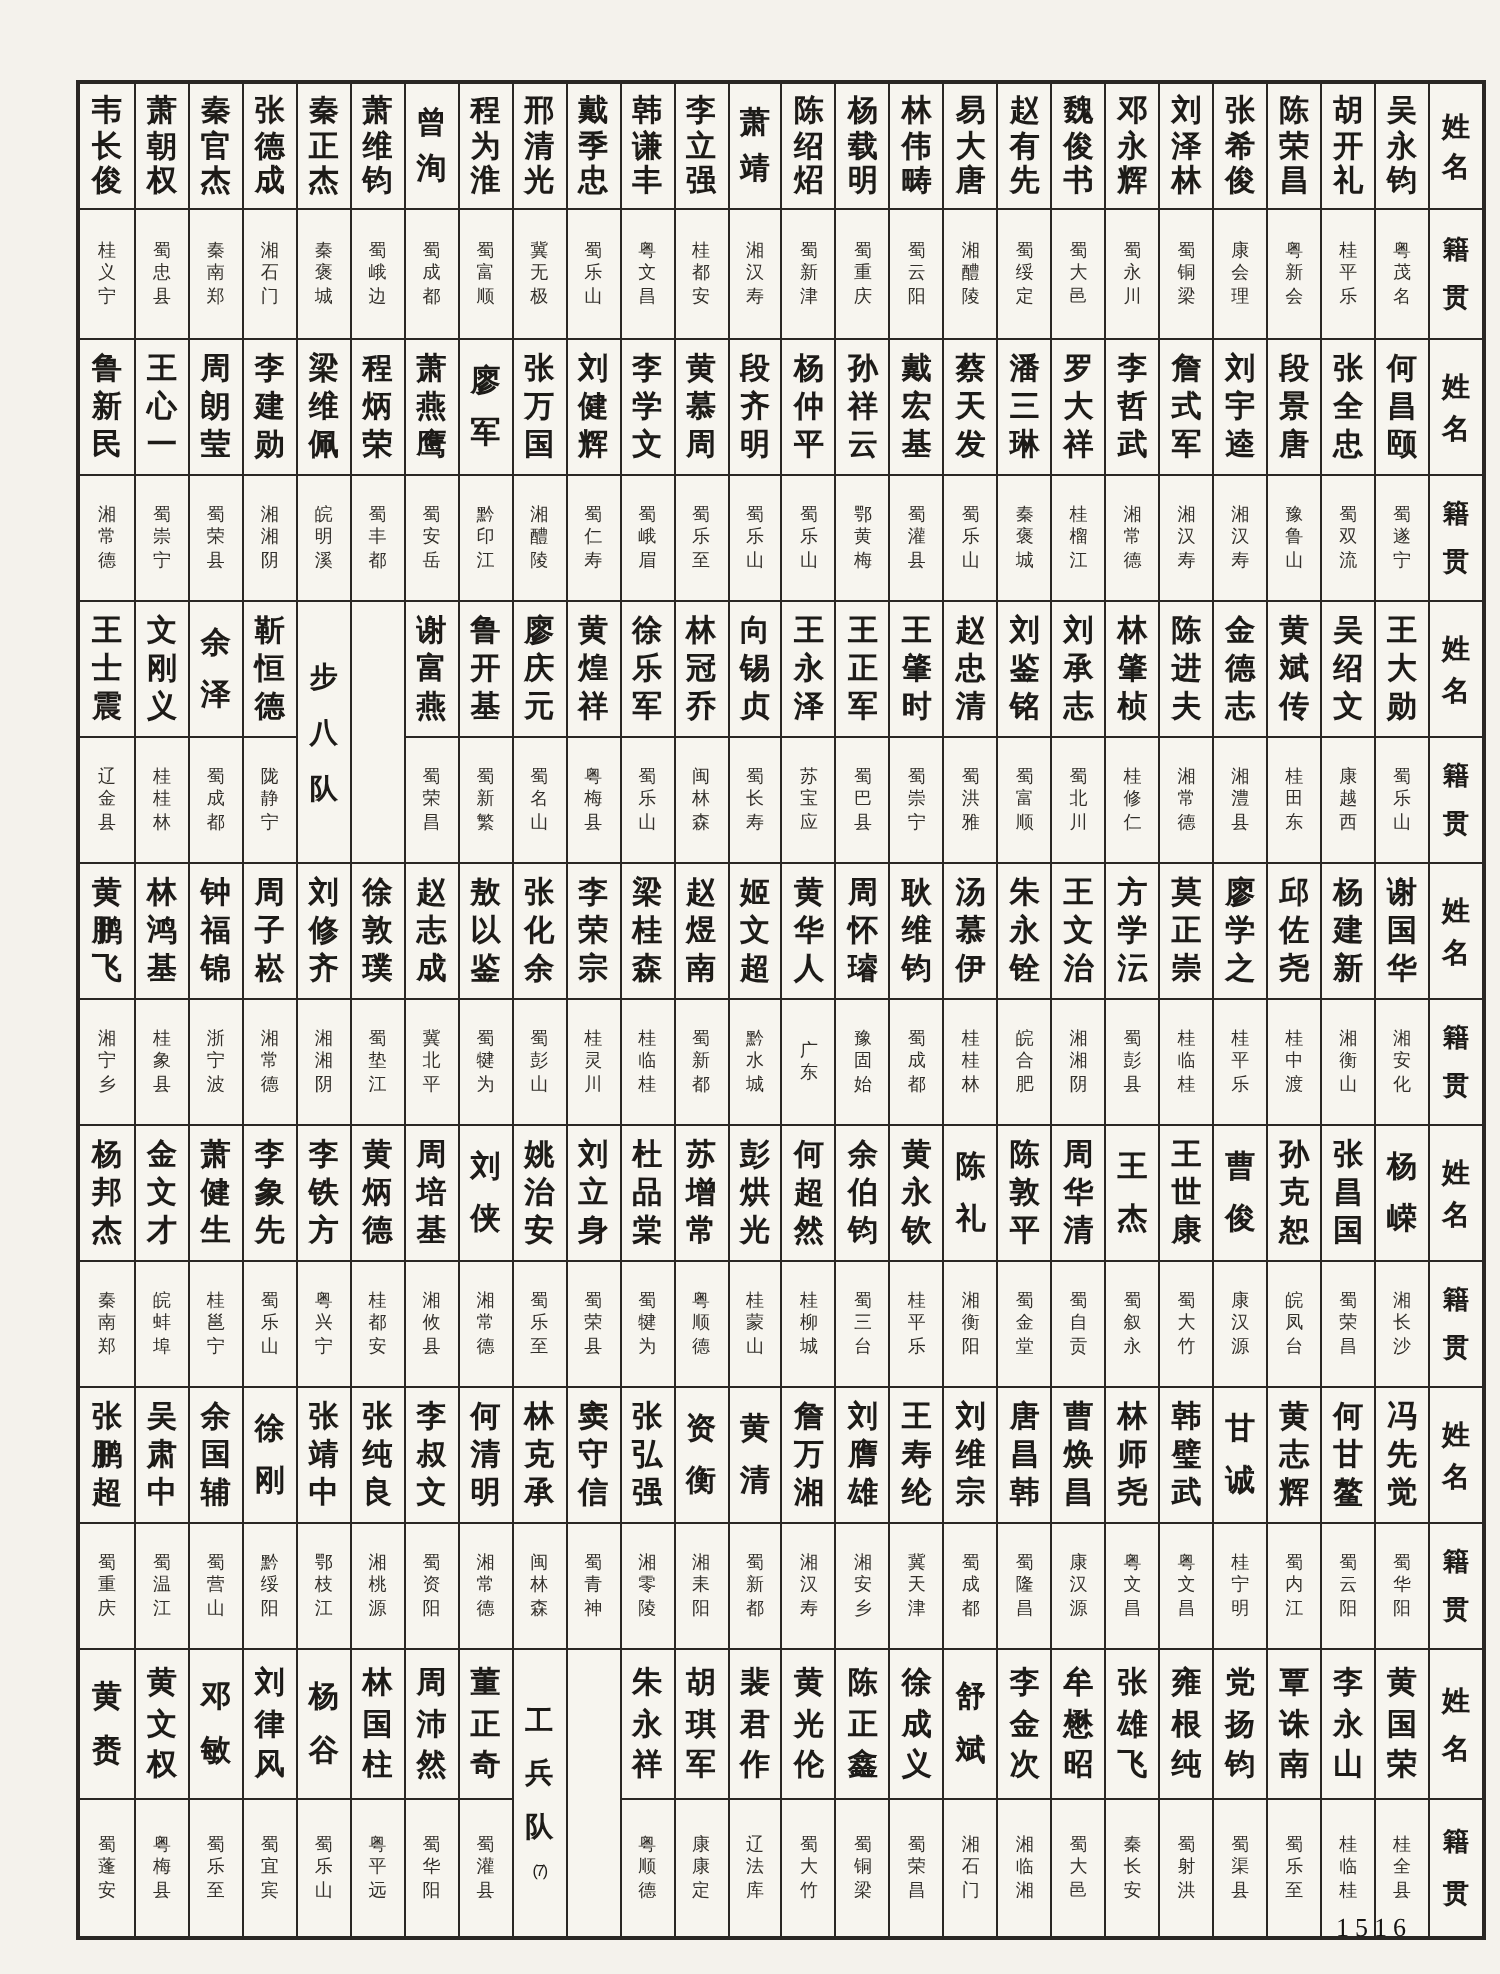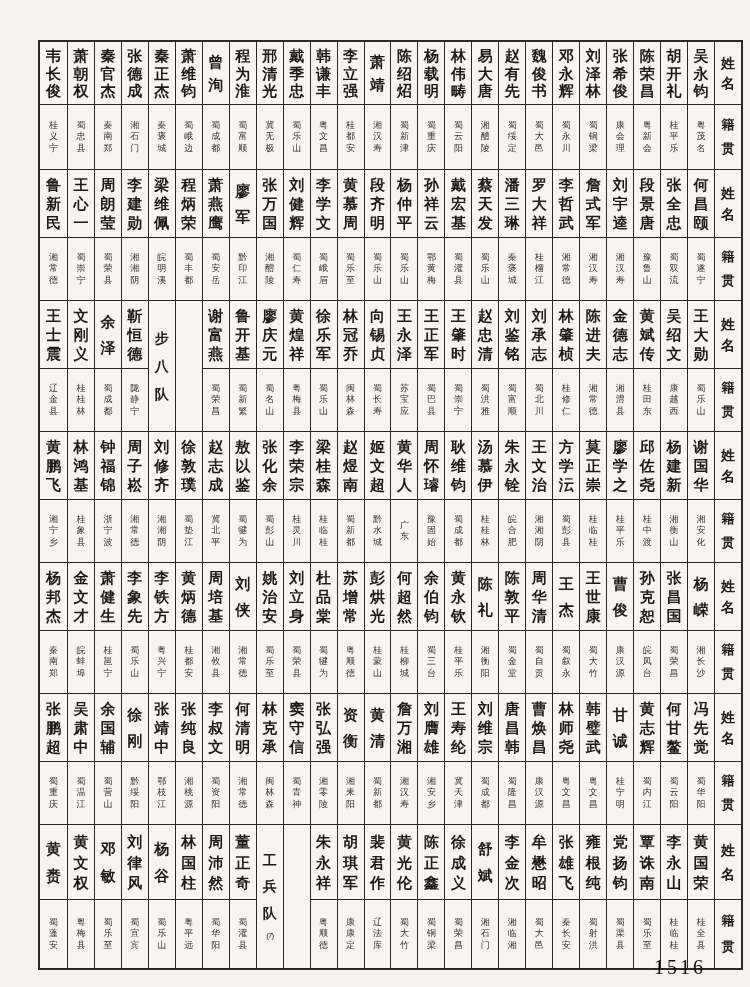--- a/index.html
+++ b/index.html
@@ -55,21 +55,21 @@
     grid-row:1 / 3;
     justify-content:space-evenly;
     font-weight:bold;font-size:14px;line-height:1;
     padding:16px 0;
   }
   .div-cell.empty{padding:0;}
   .div-cell .sub{font-size:8px;font-weight:normal;letter-spacing:-1px;}
   #pagenum{
     position:absolute;top:956px;right:44px;
     font-family:"Liberation Serif",serif;
-    font-size:20px;letter-spacing:3px;color:#141210;
+    font-size:13px;letter-spacing:3px;color:#141210;
   }
 </style>
 </head>
 <body>
 
 <div id="roster">
     <div class="band first">
       <div class="cell name">
         <span class="ch">韦</span>
         <span class="ch">长</span>

